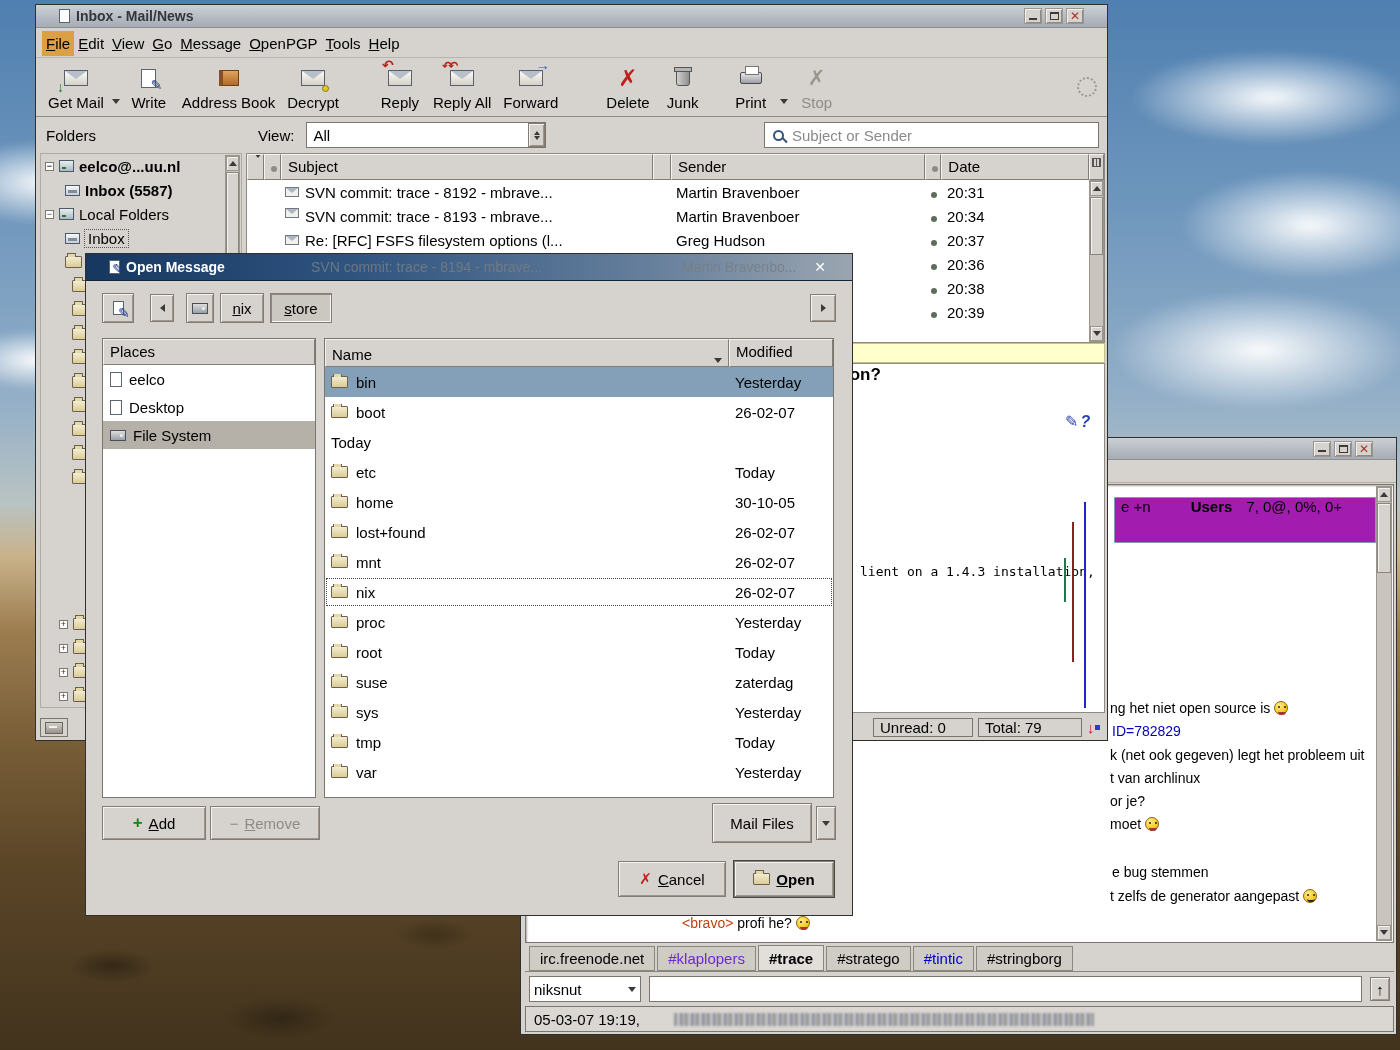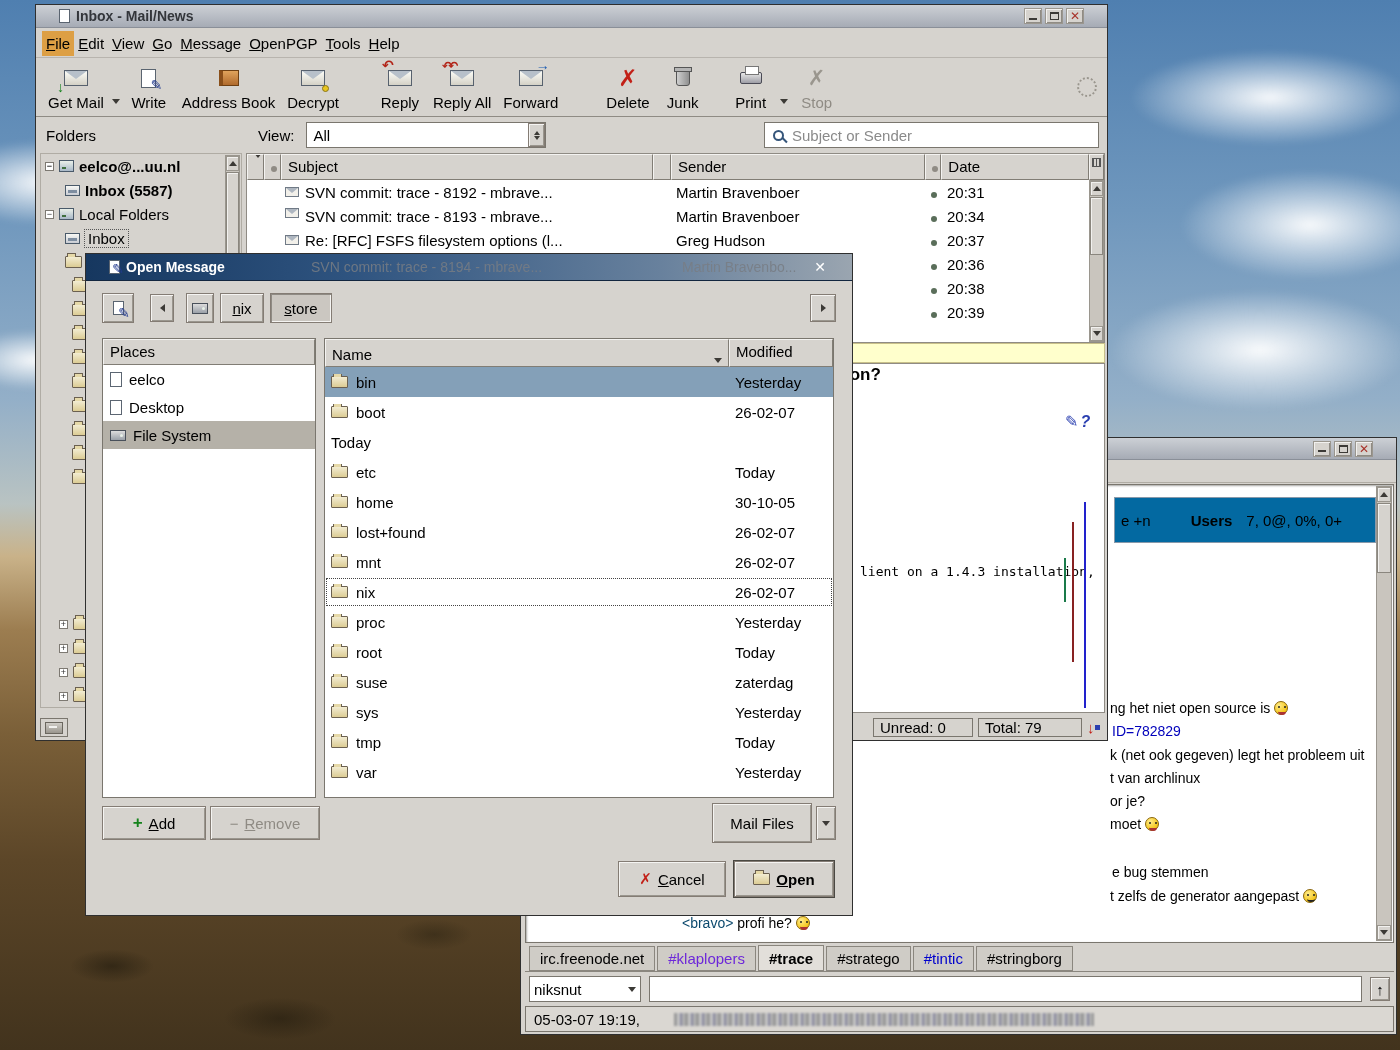--- a/index.html
+++ b/index.html
@@ -133,35 +133,35 @@
           </div>
         <div class="wbtn">
             <span class="g-close">✕</span>
           </div>
       </div>
     </div>
     <div style="position:absolute;left:0;right:0;top:23px;height:22px;background:#d6d3ce;border-bottom:1px solid #b0aca4"></div>
 
     <div class="sunken" style="position:absolute;left:4px;top:46px;width:869px;height:459px">
 
-      <div style="position:absolute;left:588px;top:12px;width:262px;height:46px;border:1px solid #8899aa;background:#0369a1;display:flex;align-items:center;padding-left:6px;gap:14px;overflow:hidden">
+      <div style="position:absolute;left:588px;top:12px;width:262px;height:46px;border:1px solid #8899aa;background:#a21caf;display:flex;align-items:flex-start;padding-left:6px;gap:14px;overflow:hidden">
         <span>e +n</span>
         <span style="font-weight:bold;margin-left:26px">Users</span>
         <span>7, 0@, 0%, 0+</span>
       </div>
 
       <div class="chatline" style="left:584px;top:215px"><span>ng het niet open source is</span><span class="smiley tongue"></span></div>
       <div class="chatline" style="left:586px;top:238px;color:#0000bb"><span>ID=782829</span></div>
       <div class="chatline" style="left:584px;top:262px"><span>k (net ook gegeven) legt het probleem uit</span></div>
       <div class="chatline" style="left:584px;top:285px"><span>t van archlinux</span></div>
       <div class="chatline" style="left:584px;top:308px"><span>or je?</span></div>
       <div class="chatline" style="left:584px;top:331px"><span>moet</span><span class="smiley tongue"></span></div>
       <div class="chatline" style="left:586px;top:379px"><span>e bug stemmen</span></div>
       <div class="chatline" style="left:584px;top:403px"><span>t zelfs de generator aangepast</span><span class="smiley"></span></div>
-      <div class="chatline" style="left:156px;top:430px"><span style="color:#0c4a6e">&lt;bravo&gt;</span> <span>profi he?</span><span class="smiley tongue"></span></div>
+      <div class="chatline" style="left:156px;top:430px"><span style="color:#c2410c">&lt;bravo&gt;</span> <span>profi he?</span><span class="smiley tongue"></span></div>
 
       <div class="sb" style="left:850px;top:1px;width:16px;height:455px">
         <div class="sbb" style="top:0">
             <span class="arr-u"></span>
           </div>
         <div class="sbt" style="top:16px;height:70px"></div>
         <div class="sbb" style="bottom:0">
             <span class="arr-d"></span>
           </div>
       </div>

